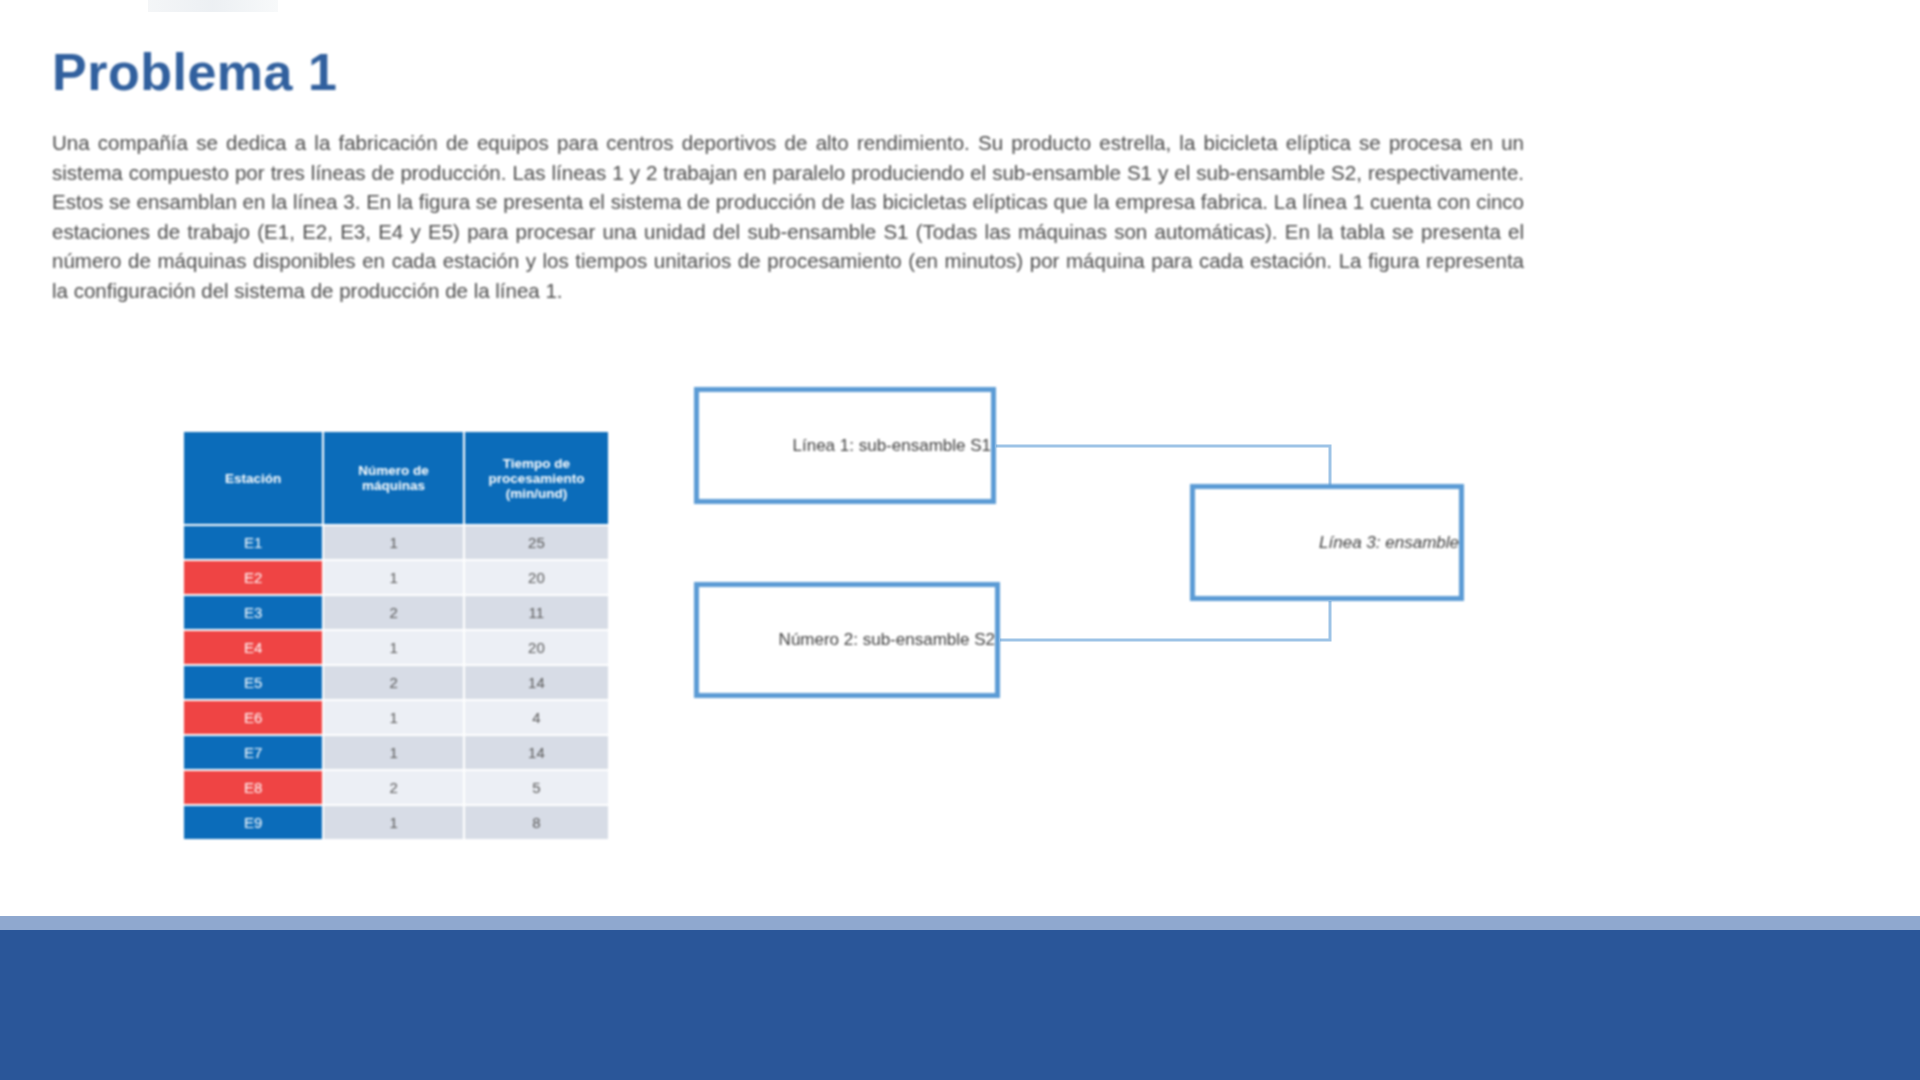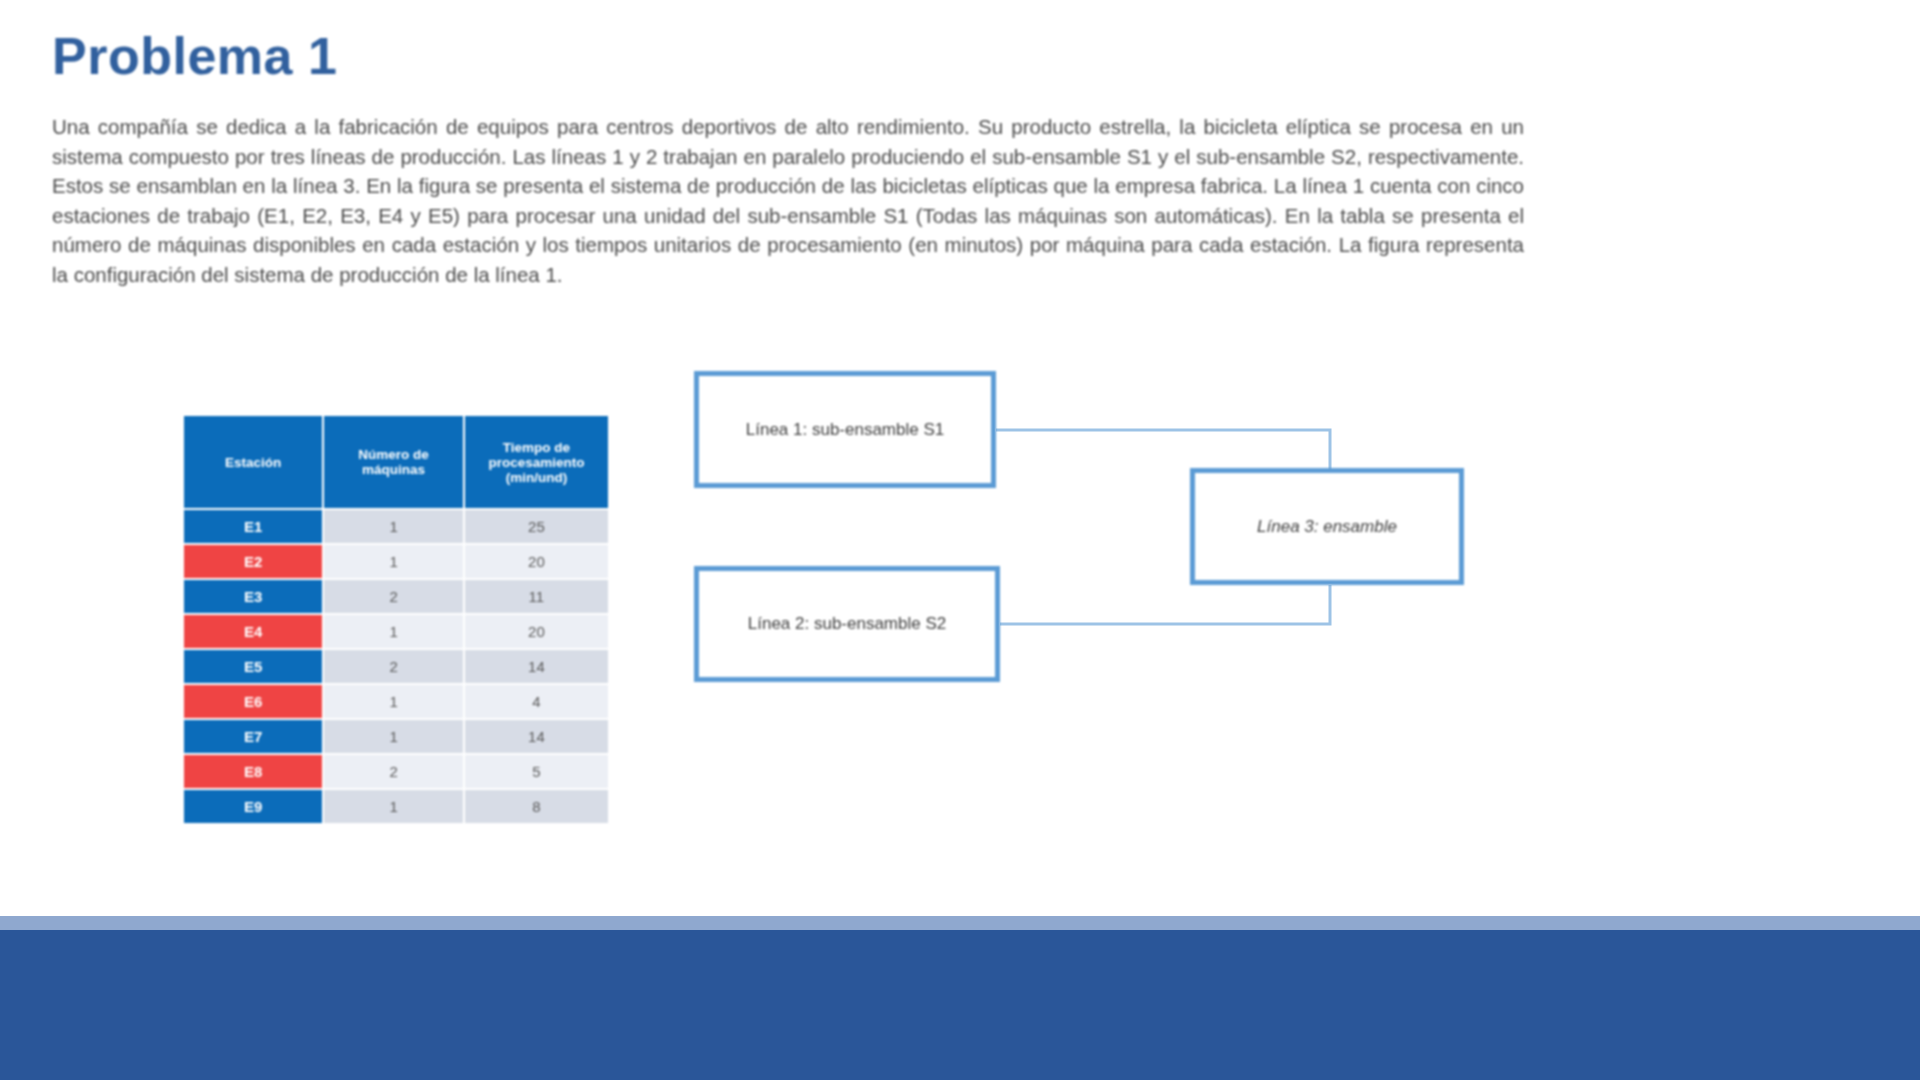--- a/index.html
+++ b/index.html
@@ -13,21 +13,21 @@
 
   
   .top-artifact {
     position: absolute; left: 148px; top: 0; width: 130px; height: 12px;
     background: linear-gradient(90deg,#f2f4f6,#e9edf1,#f6f8f9);
     opacity: .85;
   }
 
   
   .slide {
-    position: absolute; left: 0; top: 0; width: 1920px; height: 1024px;
+    position: absolute; left: 0; top: 16px; width: 1920px; height: 1024px;
     background: #ffffff;
   }
 
   .title {
     position: absolute;
     left: 52px; top: 26px;
     font-size: 52px;
     font-weight: bold;
     color: #31609e;
     letter-spacing: .5px;
@@ -74,38 +74,38 @@
 
   table.stations td {
     height: 33px;
     text-align: center;
     vertical-align: middle;
     font-size: 15px;
   }
   table.stations td.est {
     background: #0b6cba;
     color: #ffffff;
-    font-weight: bold;
+    font-weight: normal;
   }
   table.stations tr.alt td.est { background: #ef4444; }
   table.stations td.val {
     color: #595959;
     background: #d7dce6;
   }
   table.stations tr.alt td.val { background: #eceff5; }
 
   
   .diagram { position: absolute; left: 0; top: 0; width: 1920px; height: 930px; pointer-events: none; }
   .diagram * { pointer-events: auto; }
 
   .node {
     position: absolute;
     background: #ffffff;
     border: 5px solid #5b9bd5;
-    display: flex; align-items: center; justify-content: center;
+    display: flex; align-items: center; justify-content: flex-end;
     text-align: center;
     font-size: 17px;
     color: #3f3f3f;
     filter: blur(0.8px);
   }
   .node-l1 { left: 694px; top: 371px; width: 302px; height: 117px; }
   .node-l2 { left: 694px; top: 566px; width: 306px; height: 116px; }
   .node-l3 { left: 1190px; top: 468px; width: 274px; height: 117px; font-style: italic; }
 
   svg.links { position: absolute; left: 0; top: 0; width: 1920px; height: 930px; }
@@ -197,21 +197,21 @@
       <polyline points="996,430 1330,430 1330,470" fill="none" stroke="#9dc3e6" stroke-width="3"></polyline>
 
       <polyline points="1000,624 1330,624 1330,585" fill="none" stroke="#9dc3e6" stroke-width="3"></polyline>
     </svg>
 
     <div class="node node-l1">
       <span>Línea 1: sub-ensamble S1</span>
     </div>
 
     <div class="node node-l2">
-      <span>Línea 2: sub-ensamble S2</span>
+      <span>Número 2: sub-ensamble S2</span>
     </div>
 
     <div class="node node-l3">
       <span>Línea 3: ensamble</span>
     </div>
 
   </div>
 </div>
 
 <div class="footer-accent"></div>

